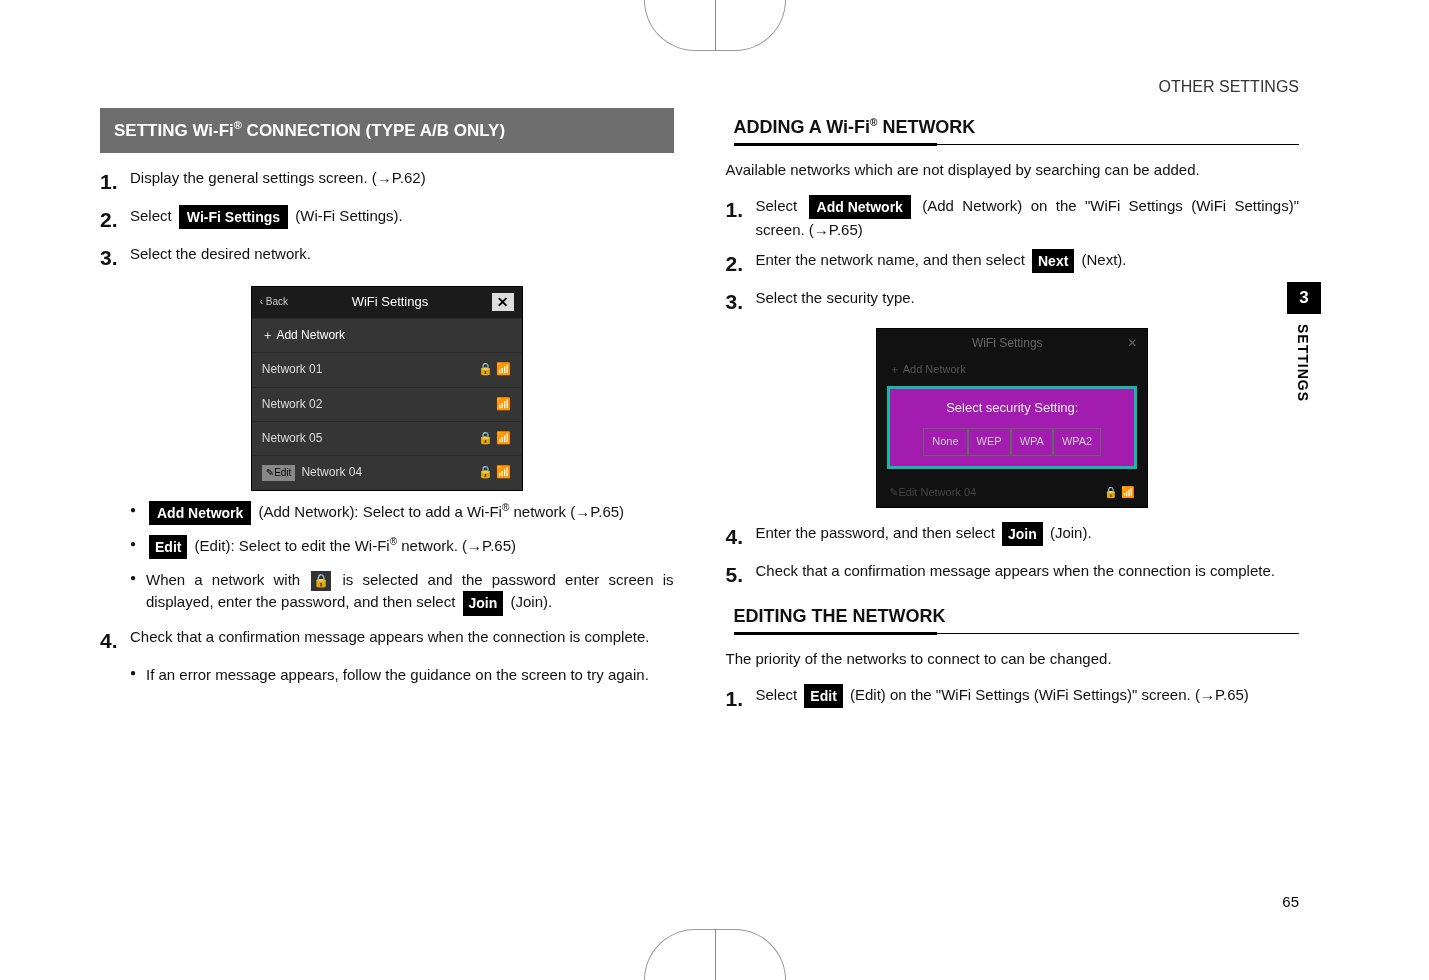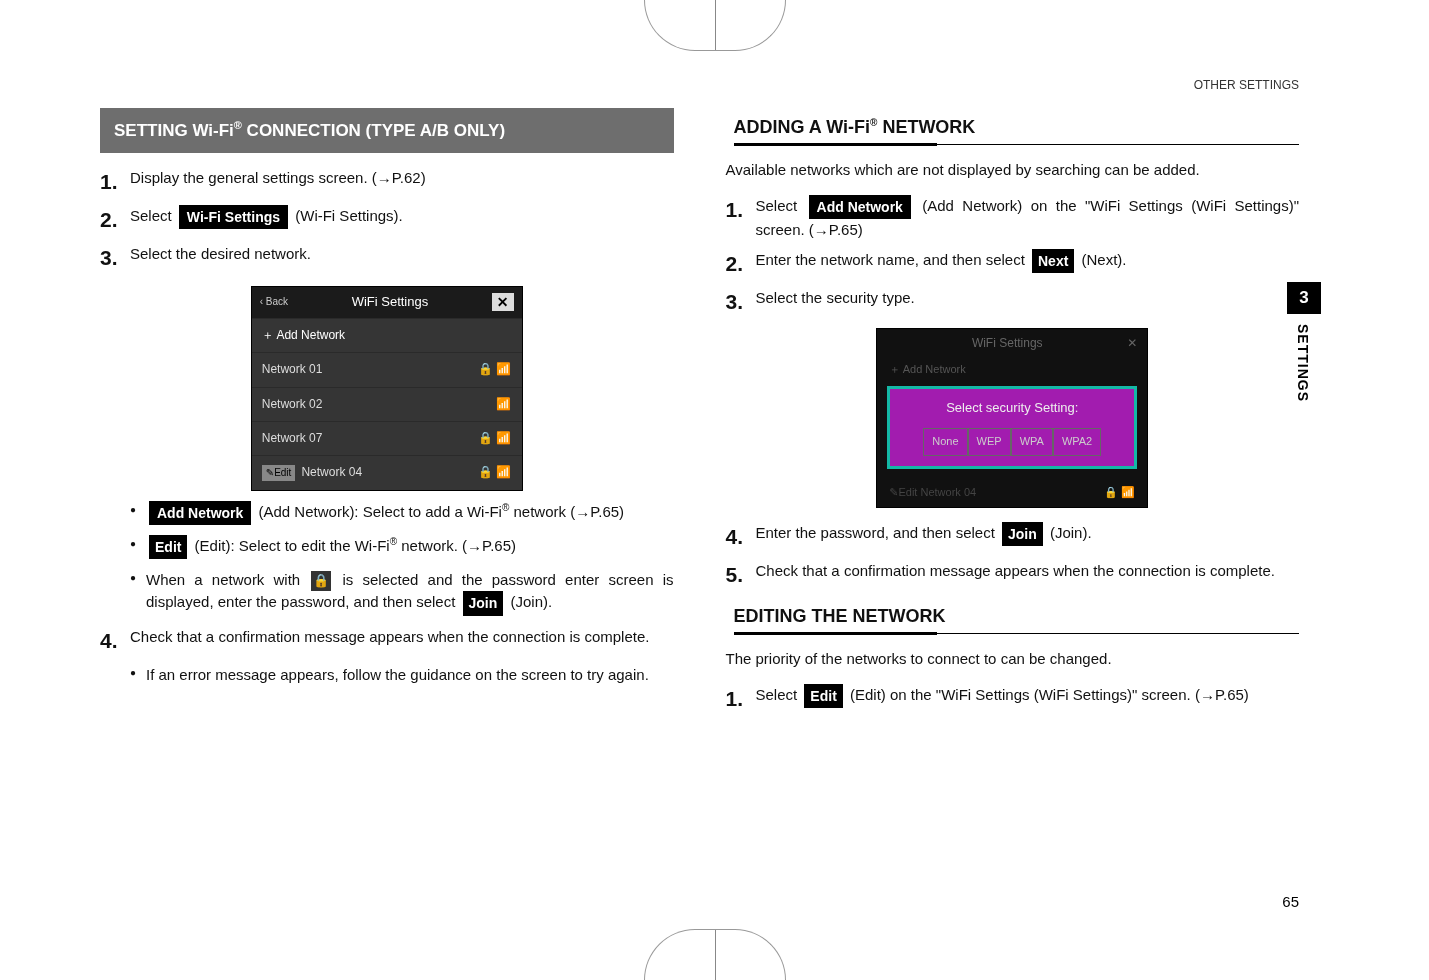--- a/index.html
+++ b/index.html
@@ -4,21 +4,21 @@
 <style>
   html,body{margin:0;padding:0;background:#7a7a7a;font-family:Arial,Helvetica,sans-serif;}
   .page{
     width:1429px;height:980px;margin:0 auto;background:#fff;position:relative;
     box-sizing:border-box;padding:60px 100px 50px 100px;
   }
   .crease-top{position:absolute;top:0;left:50%;transform:translateX(-50%);width:140px;height:50px;border:1px solid #999;border-top:none;border-radius:0 0 70px 70px;}
   .crease-top::after{content:"";position:absolute;left:50%;top:-10px;width:1px;height:60px;background:#888;}
   .crease-bot{position:absolute;bottom:0;left:50%;transform:translateX(-50%);width:140px;height:50px;border:1px solid #999;border-bottom:none;border-radius:70px 70px 0 0;}
   .crease-bot::after{content:"";position:absolute;left:50%;bottom:-10px;width:1px;height:60px;background:#888;}
-  .running-head{position:absolute;top:78px;right:130px;font-size:12px;color:#333;}
+  .running-head{position:absolute;top:78px;right:130px;font-size:16px;color:#333;}
   .columns{display:flex;gap:52px;margin-top:48px;}
   .col{width:50%;font-size:15px;color:#111;line-height:1.45;}
   .section-bar{background:#6e6e6e;color:#fff;font-weight:bold;padding:10px 14px;font-size:17px;line-height:1.35;}
   .section-bar sup{font-size:11px;}
   ol.steps{list-style:none;padding:0;margin:14px 0 0 0;}
   ol.steps>li{display:flex;align-items:flex-start;margin-bottom:8px;}
   .num{font-weight:bold;font-size:21px;min-width:30px;}
   .step-body{flex:1;;}
   .chip{display:inline-block;background:#000;color:#fff;font-weight:bold;padding:2px 8px;font-size:14px;vertical-align:middle;margin:0 3px;}
   .chip.thin{padding:2px 6px;}
@@ -112,21 +112,21 @@
           <span><span class="ic">🔒</span> <span class="ic">📶</span></span>
         </div>
         <div class="row">
           <span class="lf">
               <span>Network 02</span>
             </span>
           <span><span class="ic">📶</span></span>
         </div>
         <div class="row">
           <span class="lf">
-              <span>Network 07</span>
+              <span>Network 05</span>
             </span>
           <span><span class="ic">🔒</span> <span class="ic">📶</span></span>
         </div>
         <div class="row edit">
           <span class="lf">
               <span class="tag">✎Edit</span> 
               <span>Network 04</span>
             </span>
           <span><span class="ic">🔒</span> <span class="ic">📶</span></span>
         </div>

